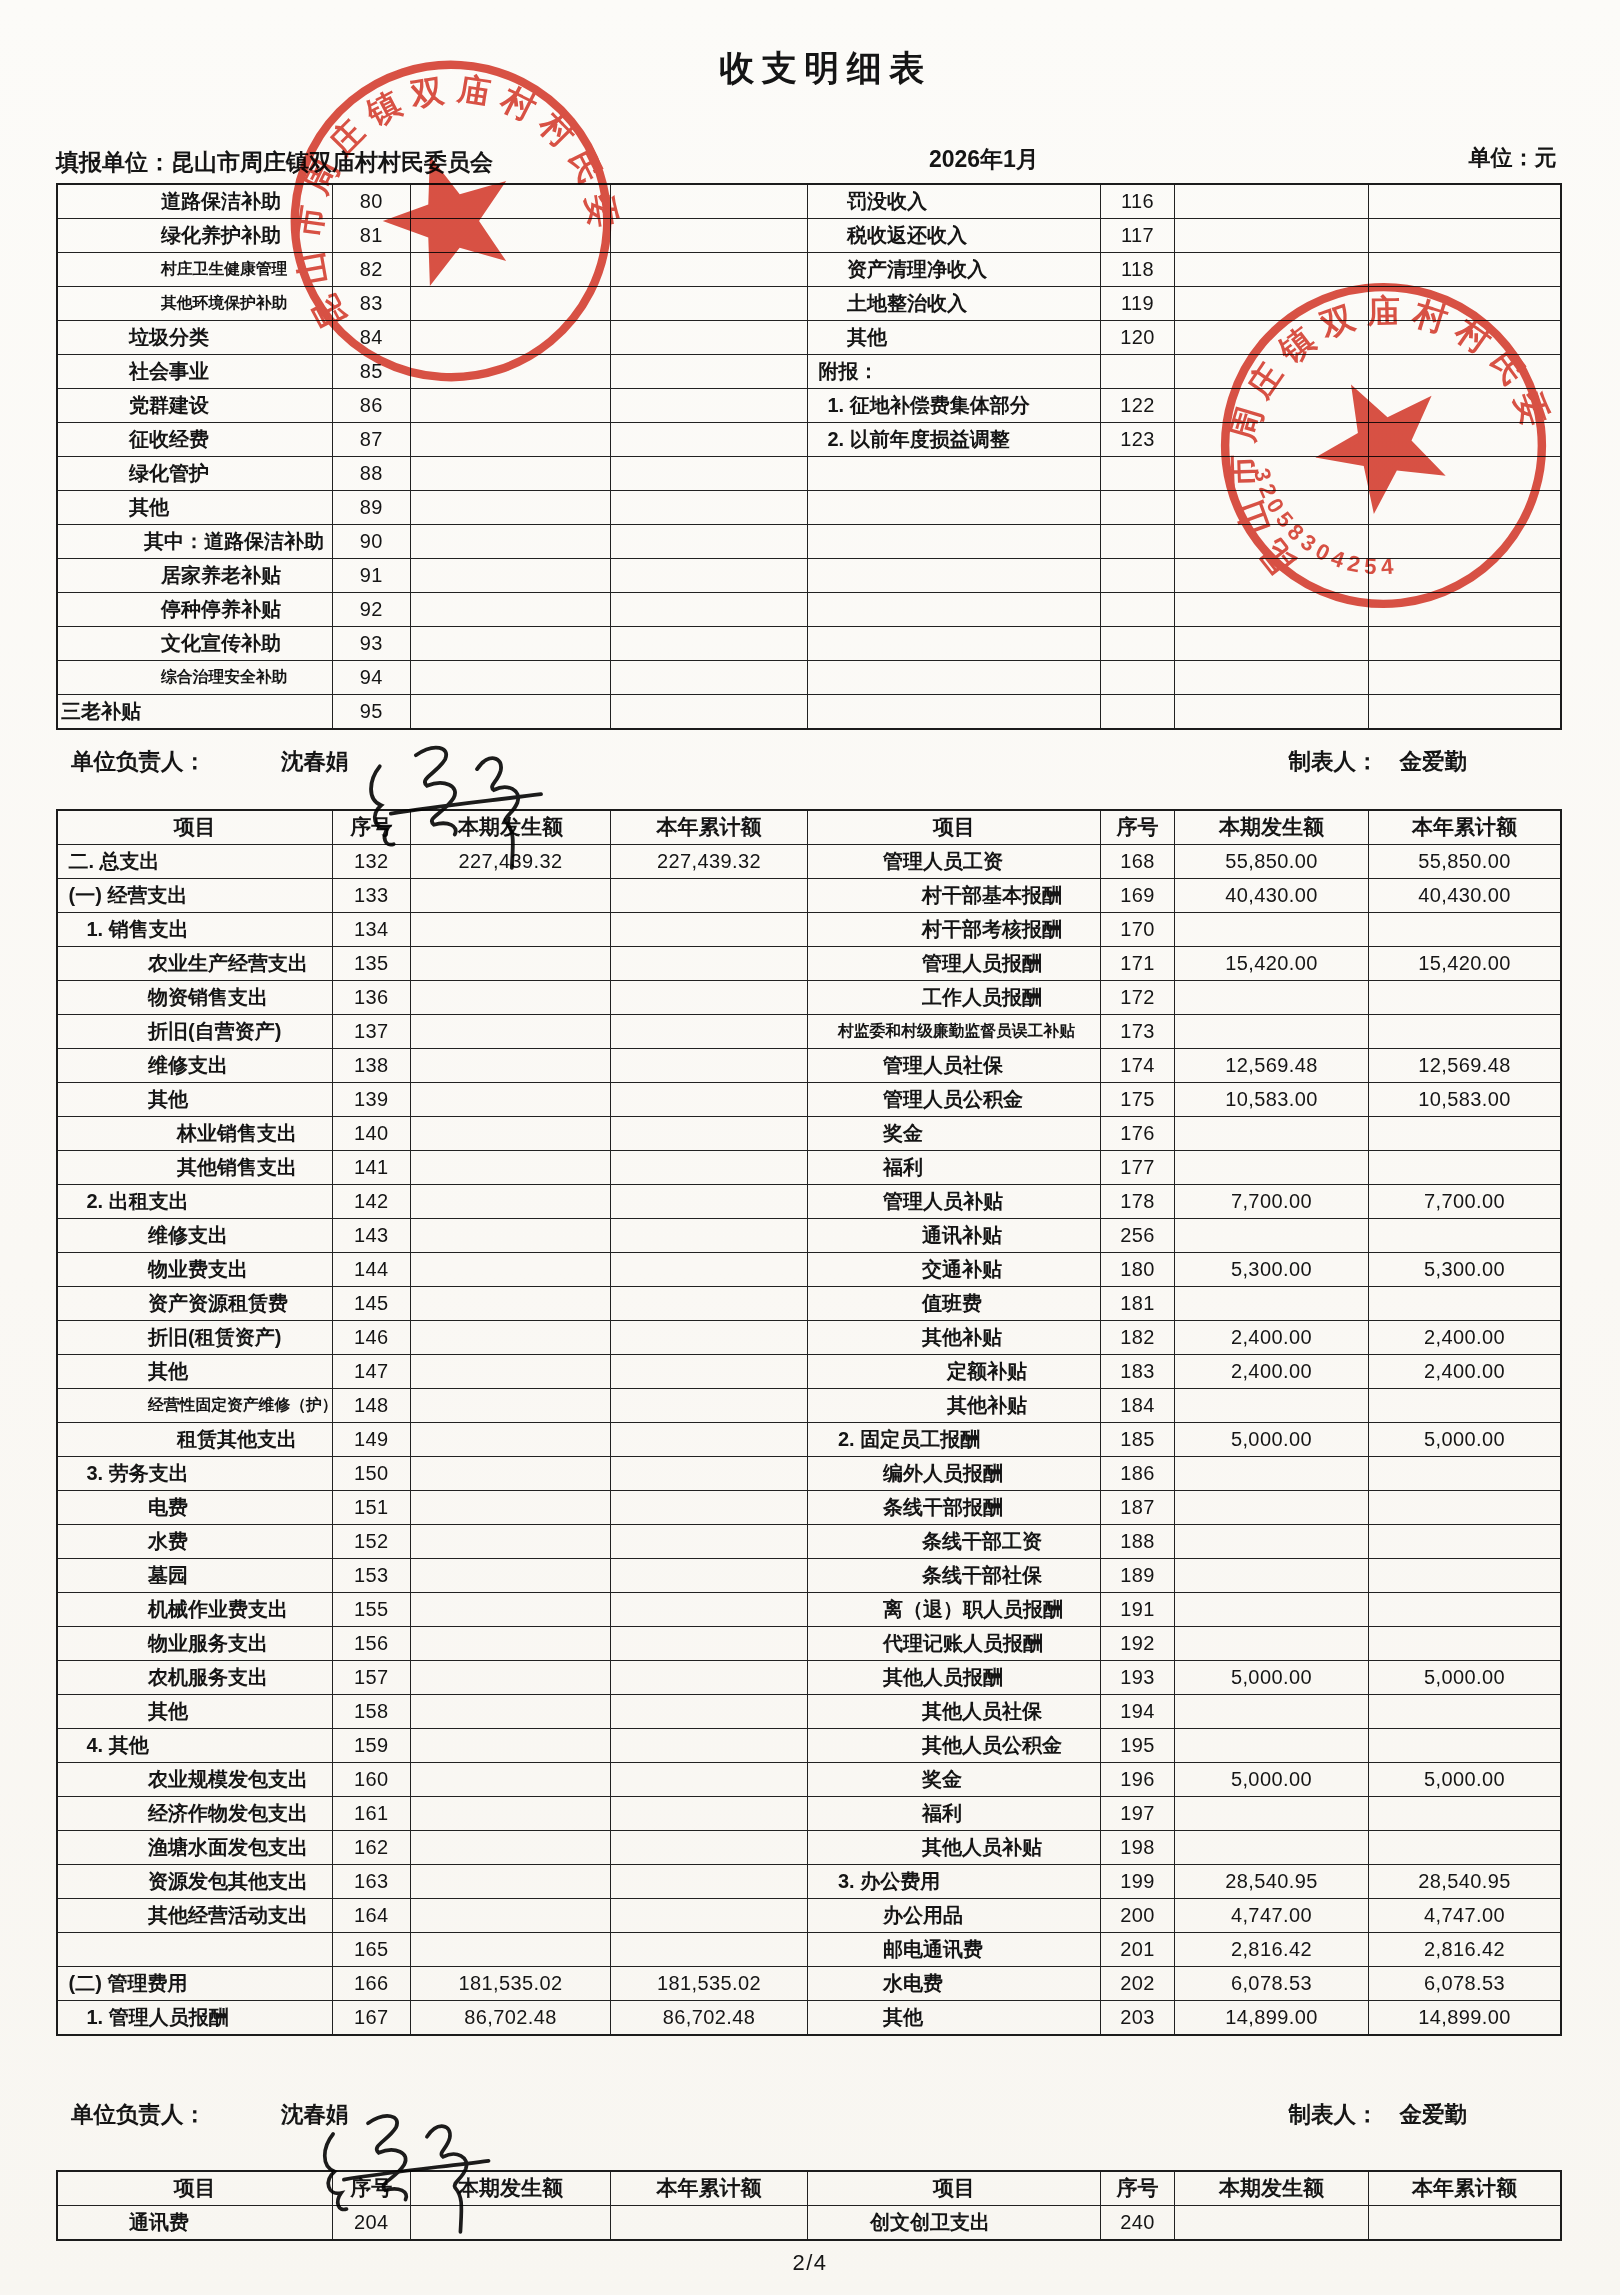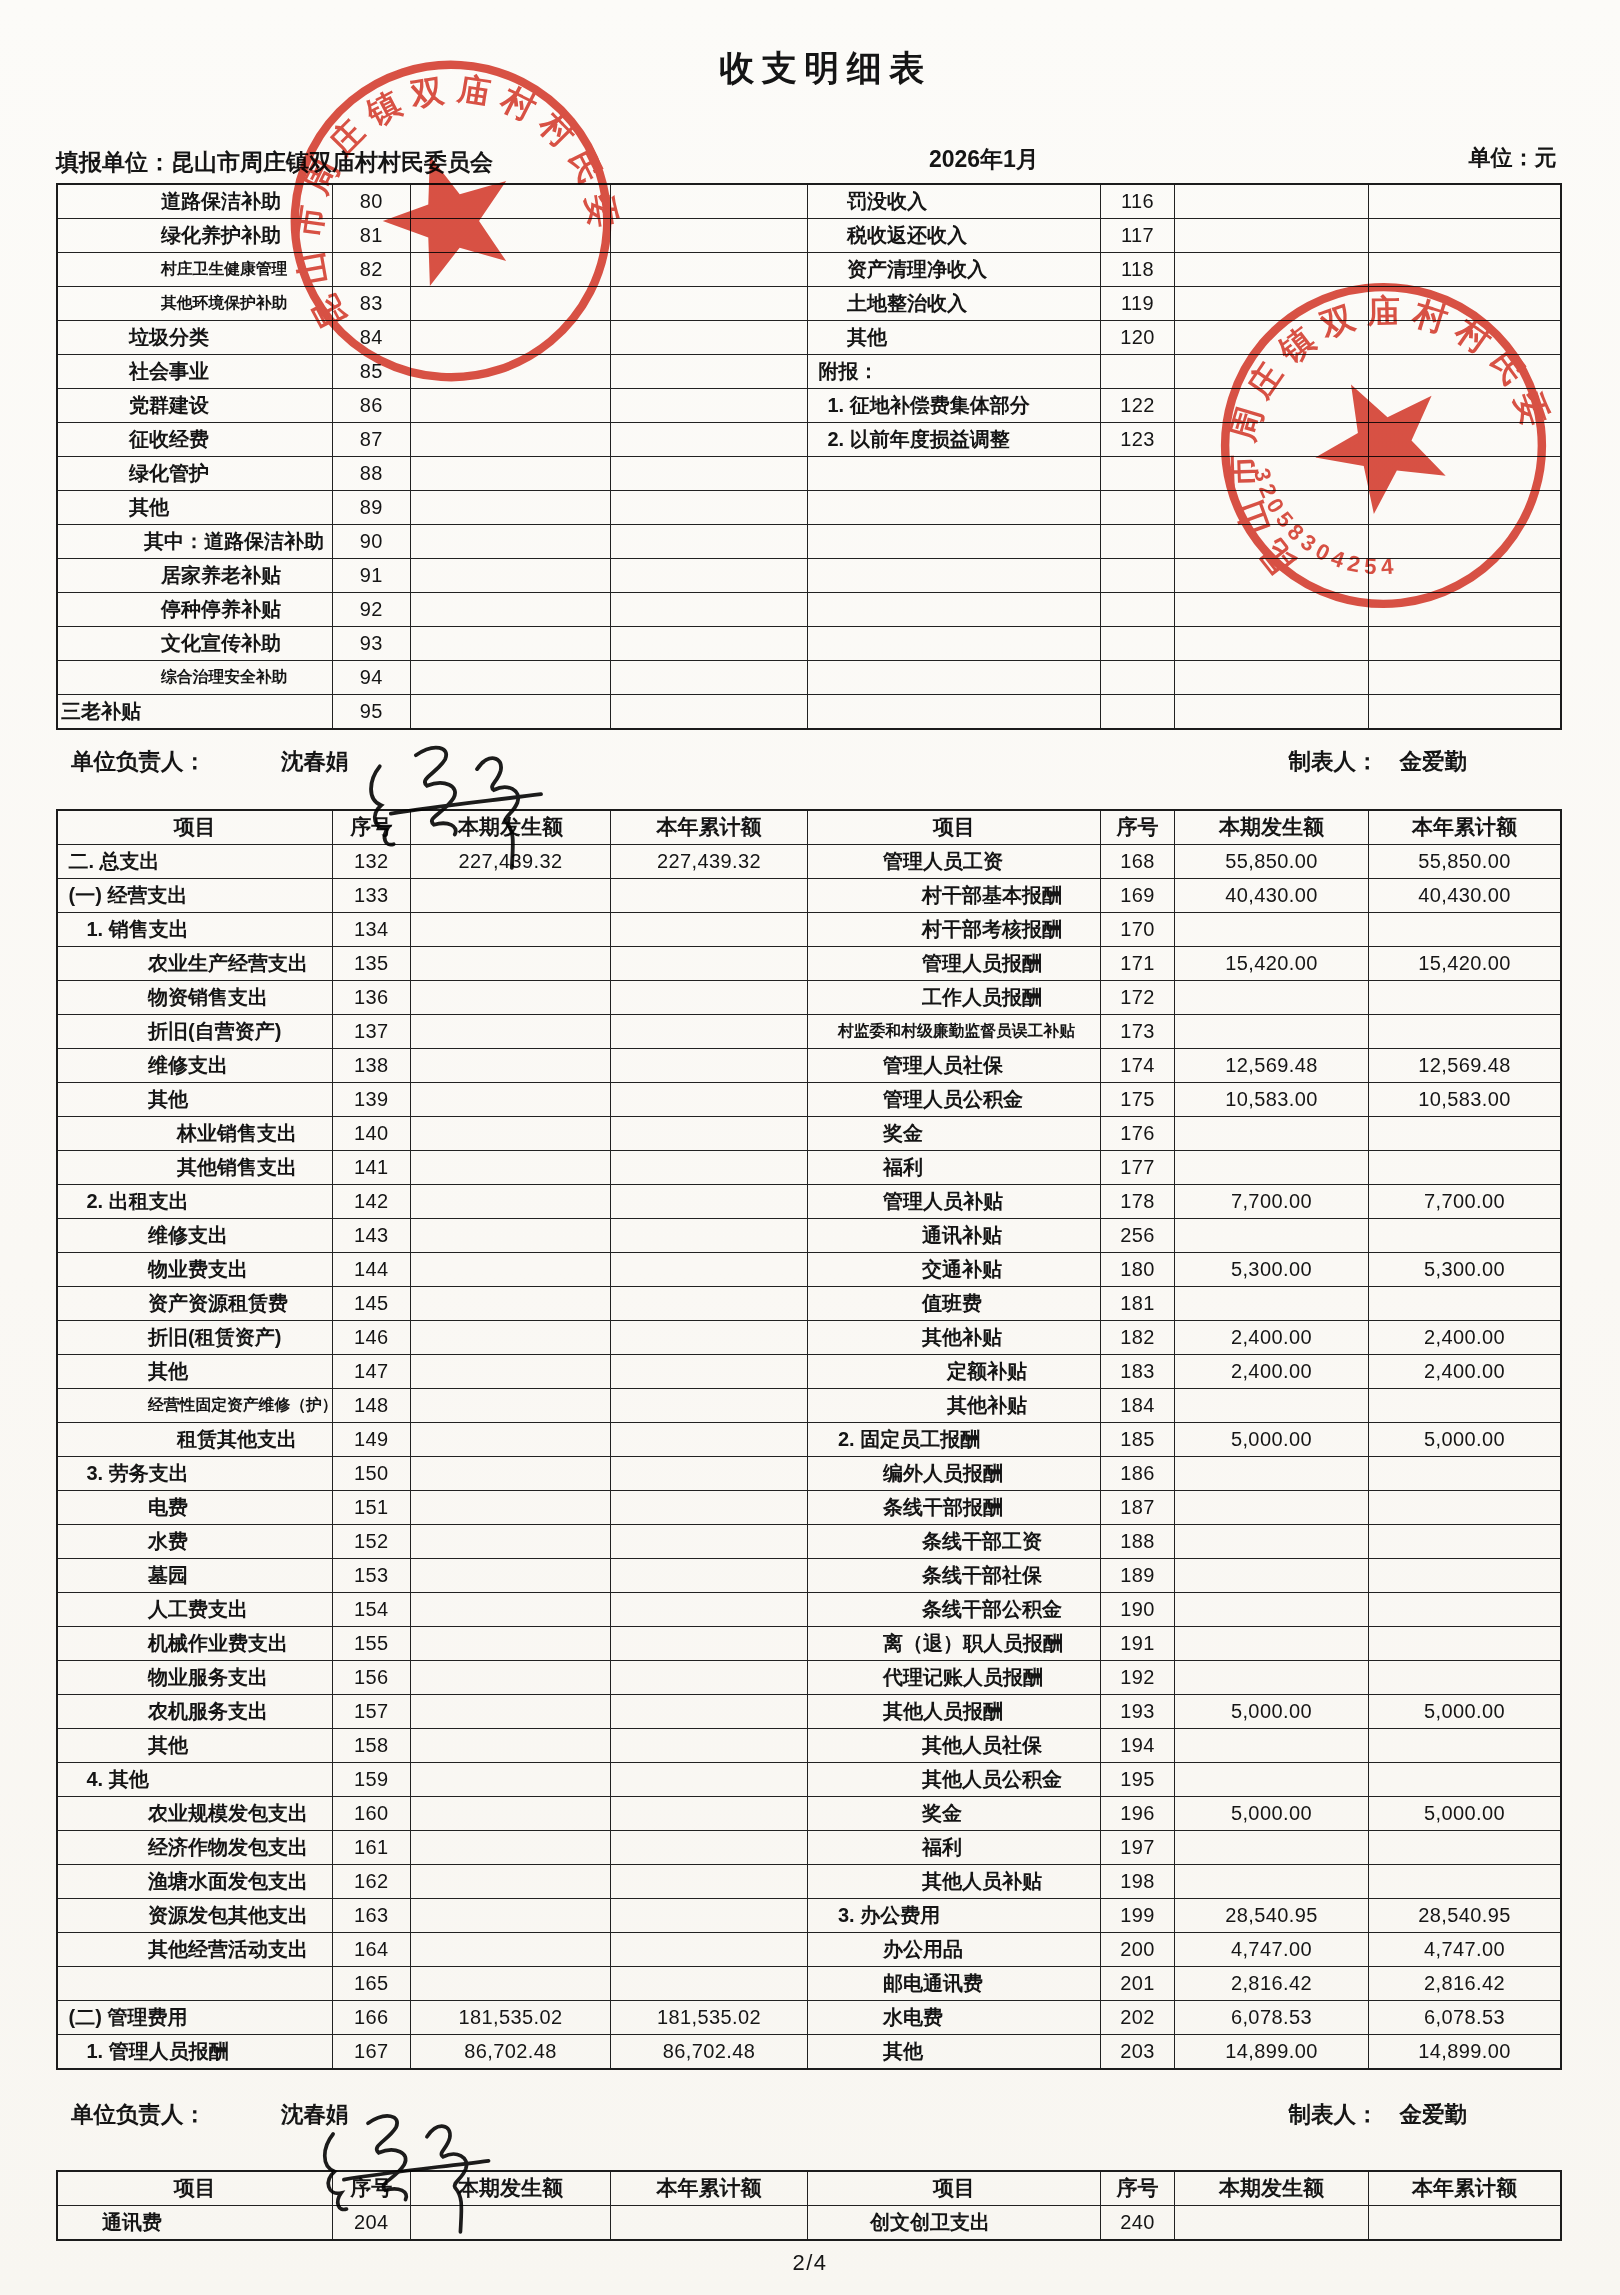--- a/index.html
+++ b/index.html
@@ -23,21 +23,21 @@
   .t-top{position:absolute;top:183px;left:56px;}
   .t-main{position:absolute;top:809px;left:56px;}
   .t-bottom{position:absolute;top:2170px;left:56px;}
   .t-top td.L.i0{padding-left:71px}.t-top td.L.i1{padding-left:86px}
   .t-top td.L.i3{padding-left:103px}.t-top td.L.i4{}
   .t-top td.R.i1{padding-left:39px}.t-top td.R.i5{padding-left:10.5px}.t-top td.R.i6{padding-left:19.5px}
   .t-main td.L.i0{padding-left:10.5px}.t-main td.L.i1{padding-left:28.5px}
   .t-main td.L.i2{padding-left:90px}.t-main td.L.i3{padding-left:119px}
   .t-main td.R.i0{padding-left:30px}.t-main td.R.i1{padding-left:75px}
   .t-main td.R.i2{padding-left:114px}.t-main td.R.i3{padding-left:139px}
-  .t-bottom td.L.i1{padding-left:44px}.t-bottom td.R.i1{padding-left:62px}
+  .t-bottom td.L.i1{padding-left:71px}.t-bottom td.R.i1{padding-left:62px}
   .signline{position:absolute;left:56px;right:59px;height:60px;font-size:22.5px;font-weight:600;}
   .sl1{top:746px;} .sl2{top:2099px;}
   .signline .llabel{position:absolute;left:15px;}
   .signline .lname{position:absolute;left:225px;}
   .signline .pblock{position:absolute;right:94px;}
   .signline .pname{margin-left:21px;}
   .pagenum{position:absolute;top:2250px;left:0;right:0;text-align:center;
     font-size:22px;letter-spacing:1.5px;}
   .seal{position:absolute;mix-blend-mode:multiply;opacity:.88;pointer-events:none;}
   .seal1{left:269px;top:39px;width:364px;height:364px;}
@@ -478,30 +478,20 @@
           <td class="c-item L i2">墓园</td>
           <td class="c-no">153</td>
           <td class="c-amt"></td>
           <td class="c-amt"></td>
           <td class="c-item R i2">条线干部社保</td>
           <td class="c-no">189</td>
           <td class="c-amt"></td>
           <td class="c-amt"></td>
         </tr>
         <tr>
-          <td class="c-item L i2">人工费支出</td>
-          <td class="c-no">154</td>
-          <td class="c-amt"></td>
-          <td class="c-amt"></td>
-          <td class="c-item R i2">条线干部公积金</td>
-          <td class="c-no">190</td>
-          <td class="c-amt"></td>
-          <td class="c-amt"></td>
-        </tr>
-        <tr>
           <td class="c-item L i2">机械作业费支出</td>
           <td class="c-no">155</td>
           <td class="c-amt"></td>
           <td class="c-amt"></td>
           <td class="c-item R i1">离（退）职人员报酬</td>
           <td class="c-no">191</td>
           <td class="c-amt"></td>
           <td class="c-amt"></td>
         </tr>
         <tr>

